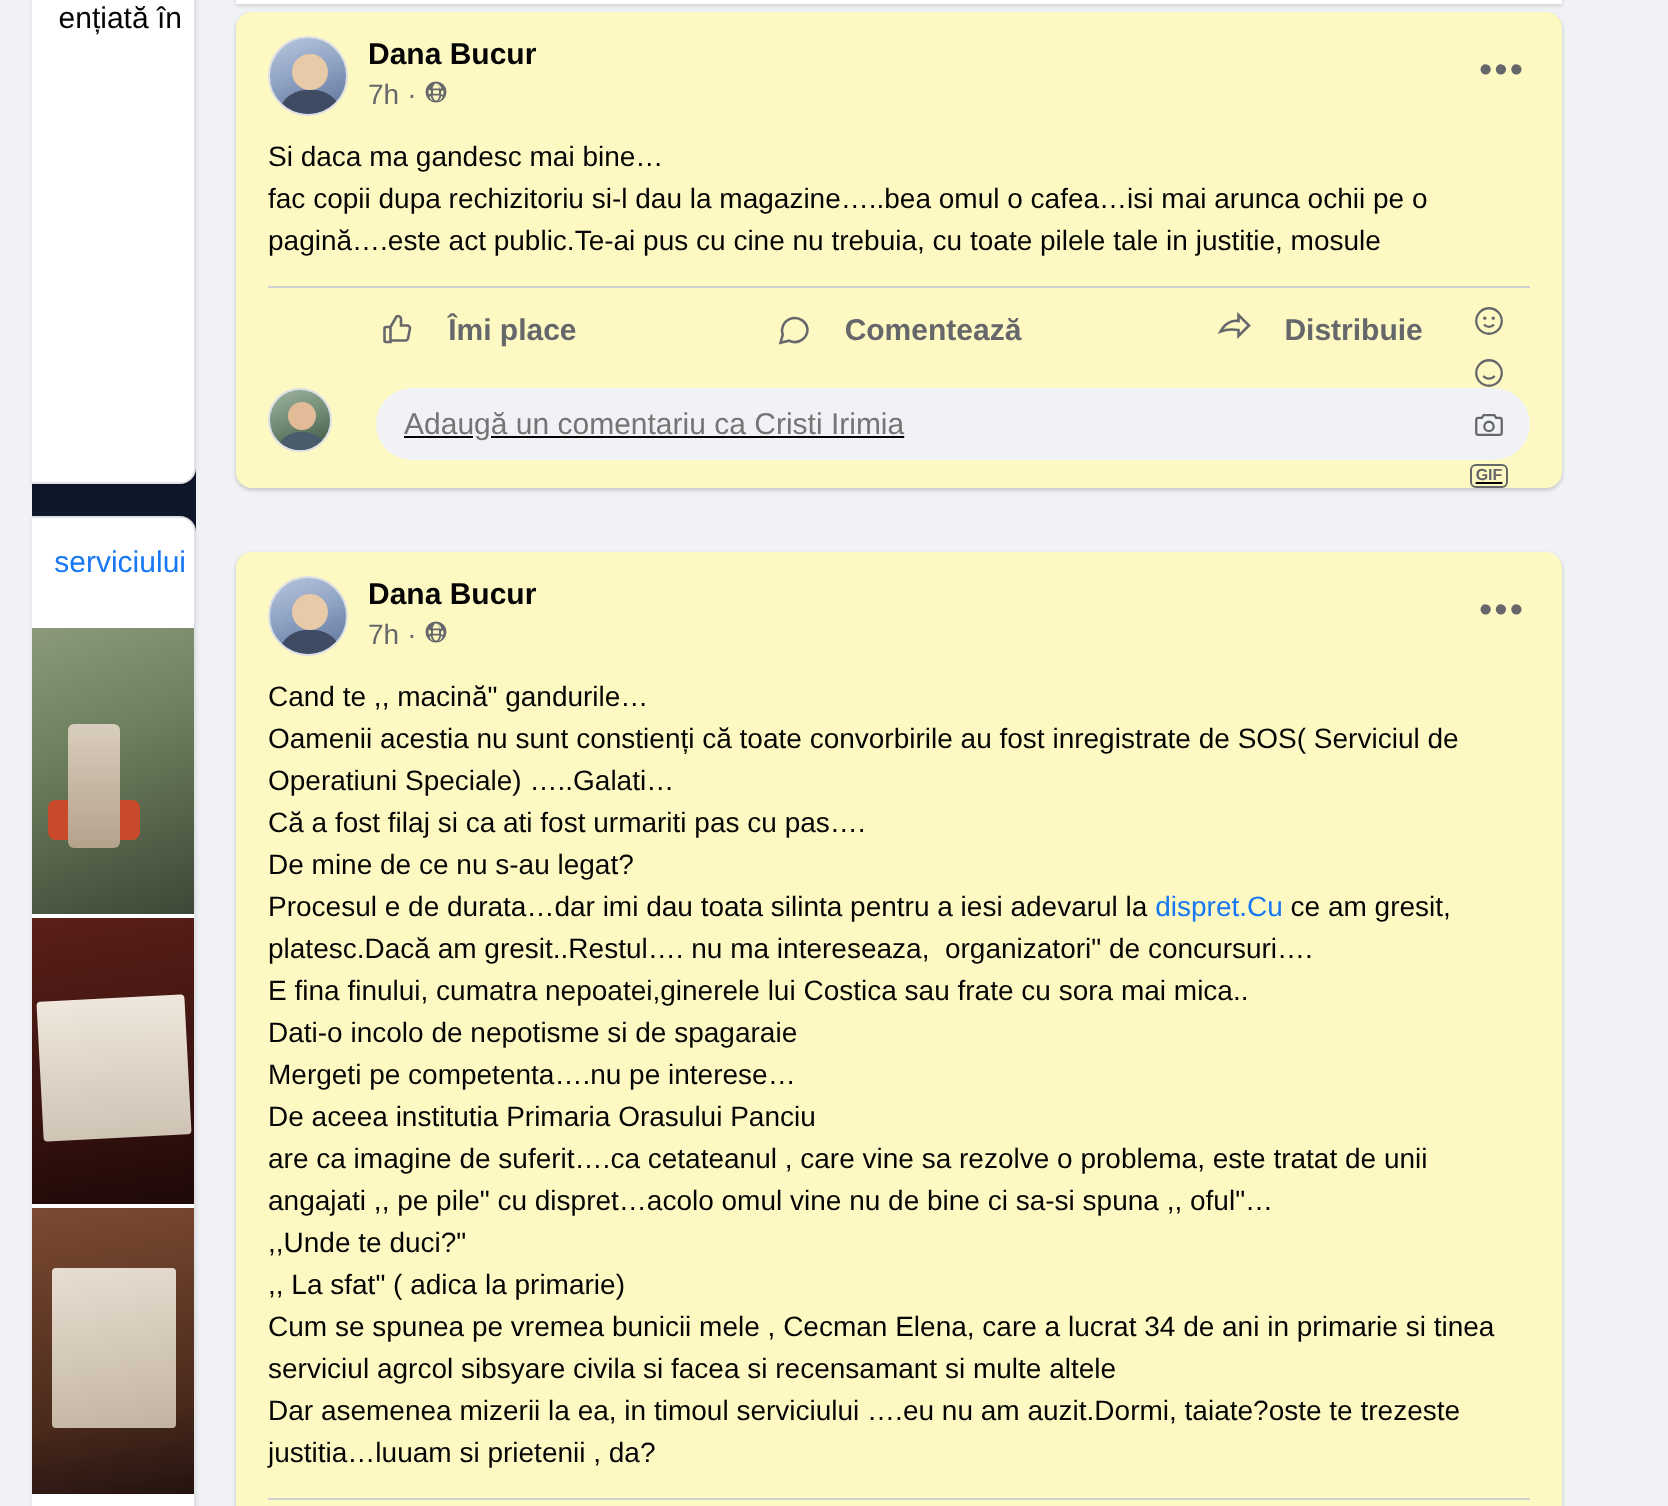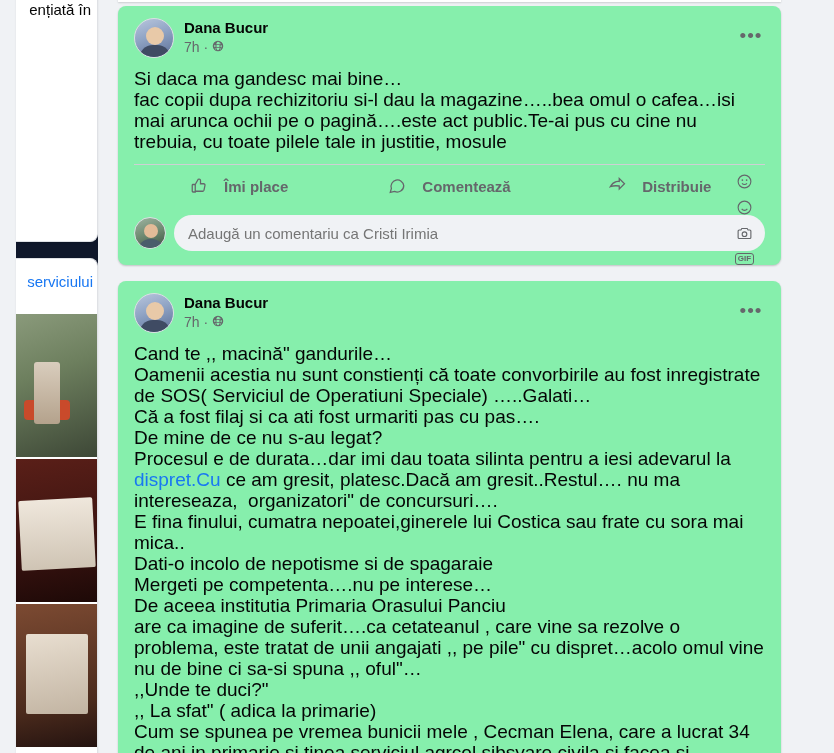--- a/index.html
+++ b/index.html
@@ -100,24 +100,24 @@
     border-radius: 2px;
   }
 
   
   .feed {
     flex: 1 1 auto;
     position: relative;
     padding: 0 53px 0 20px;
   }
   .card {
-    background: #86efac;
+    background: #fef9c3;
     border-radius: 8px;
     box-shadow: 0 1px 2px rgba(0,0,0,0.20);
-    margin-bottom: 16px;
+    margin-bottom: 32px;
     overflow: hidden;
   }
   .card-partial-top {
     position: absolute;
     top: -16px; left: 20px; right: 53px;
     height: 18px;
     background: #ffffff;
     border-radius: 8px 8px 0 0;
     box-shadow: 0 1px 2px rgba(0,0,0,0.15);
   }
@@ -181,21 +181,21 @@
     justify-content: center;
     color: #65676b;
     font-size: 19px;
     letter-spacing: 1px;
     cursor: pointer;
     user-select: none;
   }
 
   .post-body {
     padding: 10px 16px 12px 16px;
-    font-size: 19px;
+    font-size: 14px;
     line-height: 21px;
     color: #050505;
     white-space: pre-wrap;
     word-wrap: break-word;
   }
   .post-body .lnk { color: #1877f2; cursor: pointer; }
 
   .actions-bar {
     margin: 0 16px;
     border-top: 1px solid #ced0d4;
@@ -213,23 +213,23 @@
     color: #65676b;
     font-size: 15px;
     font-weight: bold;
     cursor: pointer;
     user-select: none;
   }
   .action svg { display:block; }
 
   .composer {
     display: flex;
-    align-items: center;
     padding: 8px 16px 14px 16px;
-    gap: 8px;
+    gap: 22px;
+    text-decoration: underline;
   }
   .composer-avatar {
     width: 32px; height: 32px;
     border-radius: 50%;
     flex: 0 0 32px;
     background: linear-gradient(160deg,#9fb3a0 0%,#6f8a72 50%,#3e5242 100%);
     border: 1px solid #dcdfe4;
     position: relative;
     overflow: hidden;
   }

